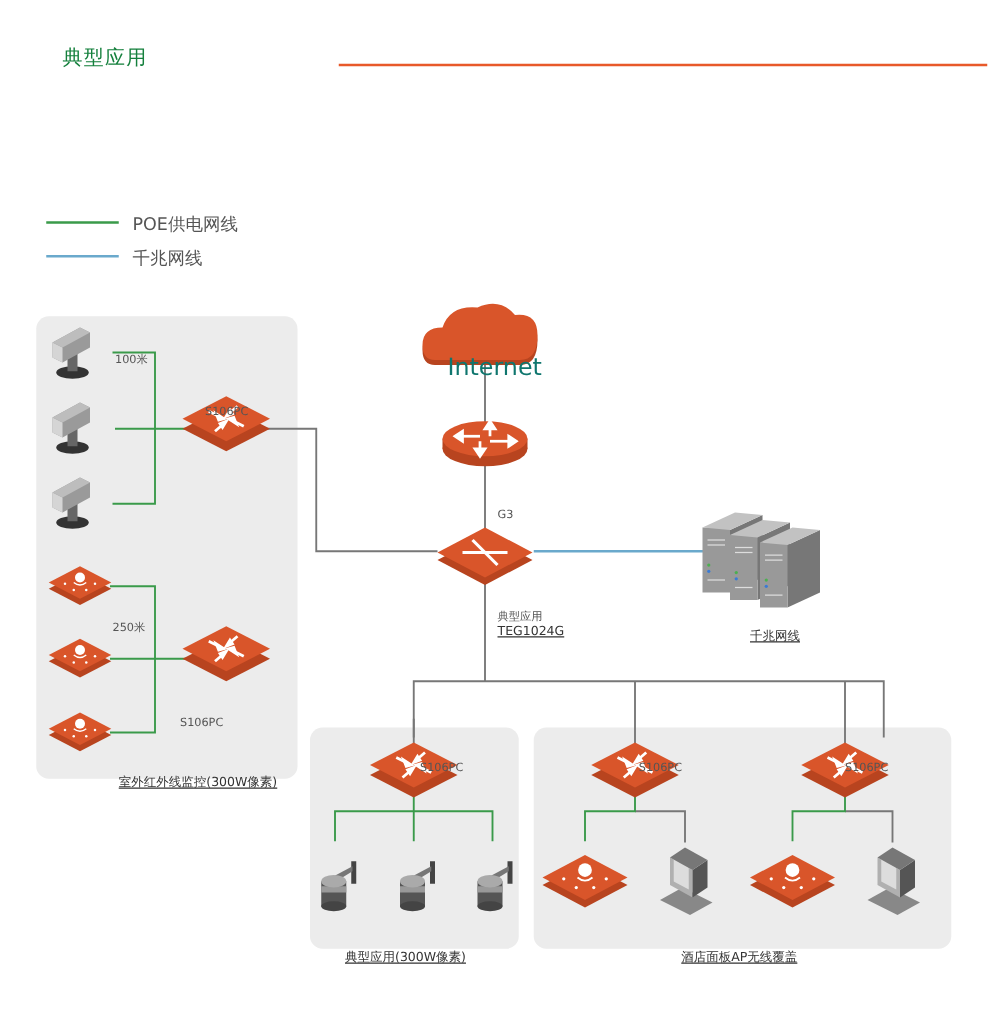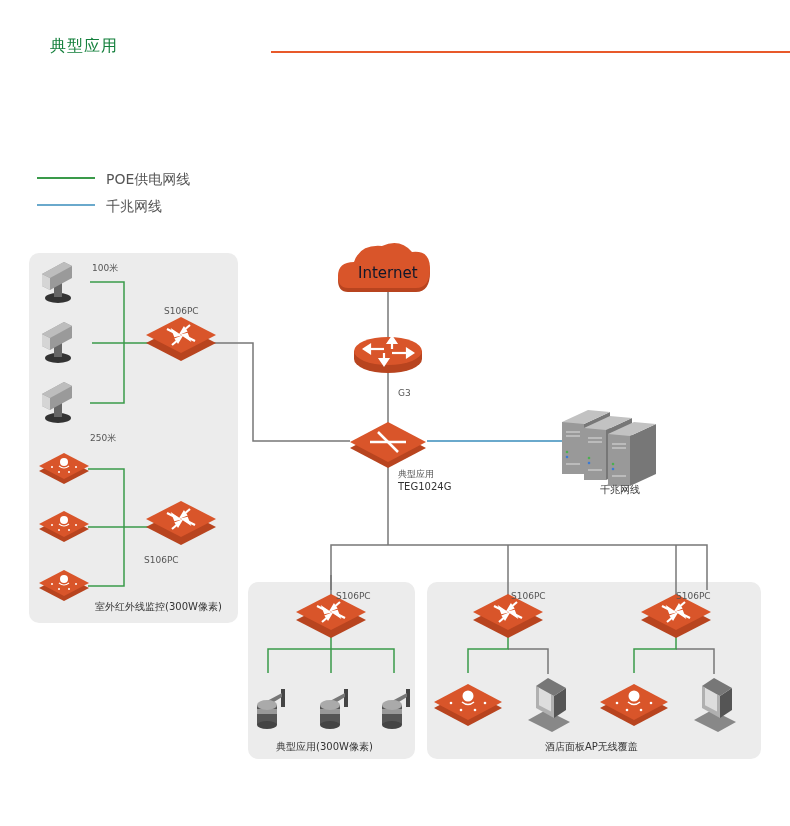--- a/index.html
+++ b/index.html
@@ -2,22 +2,22 @@
 <html><head>
 <meta charset="utf-8">
 <style>
   html, body { margin:0; padding:0; background:#ffffff; }
   body { width:790px; height:826px; position:relative; overflow:hidden; font-family:"DejaVu Sans", sans-serif; }
   .title { position:absolute; left:50px; top:36px; font-size:16px; color:#15803d; letter-spacing:1px; }
   .title-rule { position:absolute; left:271px; top:51px; width:519px; height:2px; background:#e8592a; }
   .legend-line { position:absolute; left:37px; width:58px; height:2px; }
   .legend-text { position:absolute; left:106px; font-size:14px; color:#555; }
   .panel { position:absolute; background:#ececec; border-radius:10px; }
-  .label { position:absolute; font-size:9px; color:#555; white-space:nowrap; }
-  .label-dark { color:#333; font-size:10px; }
+  .label { position:absolute; font-size:9px; color:#555; white-space:nowrap;margin-top:19px; }
+  .label-dark { color:#333; font-size:10px;text-decoration:underline; }
   svg#diagram { position:absolute; left:0; top:0; }
 </style>
 </head>
 <body>
 
 <div class="title">典型应用</div>
 <div class="title-rule"></div>
 
 <div class="legend-line" style="top:177px;background:#3a9a4a"></div>
 <div class="legend-text" style="top:171px">POE供电网线</div>
@@ -174,29 +174,29 @@
   <use href="#dome-cam" x="267" y="705"></use>
   <use href="#dome-cam" x="330" y="705"></use>
   <use href="#dome-cam" x="392" y="705"></use>
 
   <use href="#ap-big" x="468" y="706"></use>
   <use href="#pc" x="548" y="708"></use>
   <use href="#ap-big" x="634" y="706"></use>
   <use href="#pc" x="714" y="708"></use>
 </svg>
 
-<div class="label" style="left:358px;top:264px;font-size:15px;color:#0f172a">Internet</div>
+<div class="label" style="left:358px;top:264px;font-size:19px;color:#0f766e">Internet</div>
 <div class="label" style="left:398px;top:388px">G3</div>
 <div class="label" style="left:398px;top:468px">典型应用</div>
 <div class="label label-dark" style="left:398px;top:481px">TEG1024G</div>
 <div class="label label-dark" style="left:600px;top:483px">千兆网线</div>
 
 <div class="label" style="left:92px;top:262px">100米</div>
 <div class="label" style="left:164px;top:306px">S106PC</div>
-<div class="label" style="left:90px;top:432px">250米</div>
+<div class="label" style="left:90px;top:477px">250米</div>
 <div class="label" style="left:144px;top:555px">S106PC</div>
 <div class="label label-dark" style="left:95px;top:600px">室外红外线监控(300W像素)</div>
 
 <div class="label" style="left:336px;top:591px">S106PC</div>
 <div class="label label-dark" style="left:276px;top:740px">典型应用(300W像素)</div>
 
 <div class="label" style="left:511px;top:591px">S106PC</div>
 <div class="label" style="left:676px;top:591px">S106PC</div>
 <div class="label label-dark" style="left:545px;top:740px">酒店面板AP无线覆盖</div>
 

